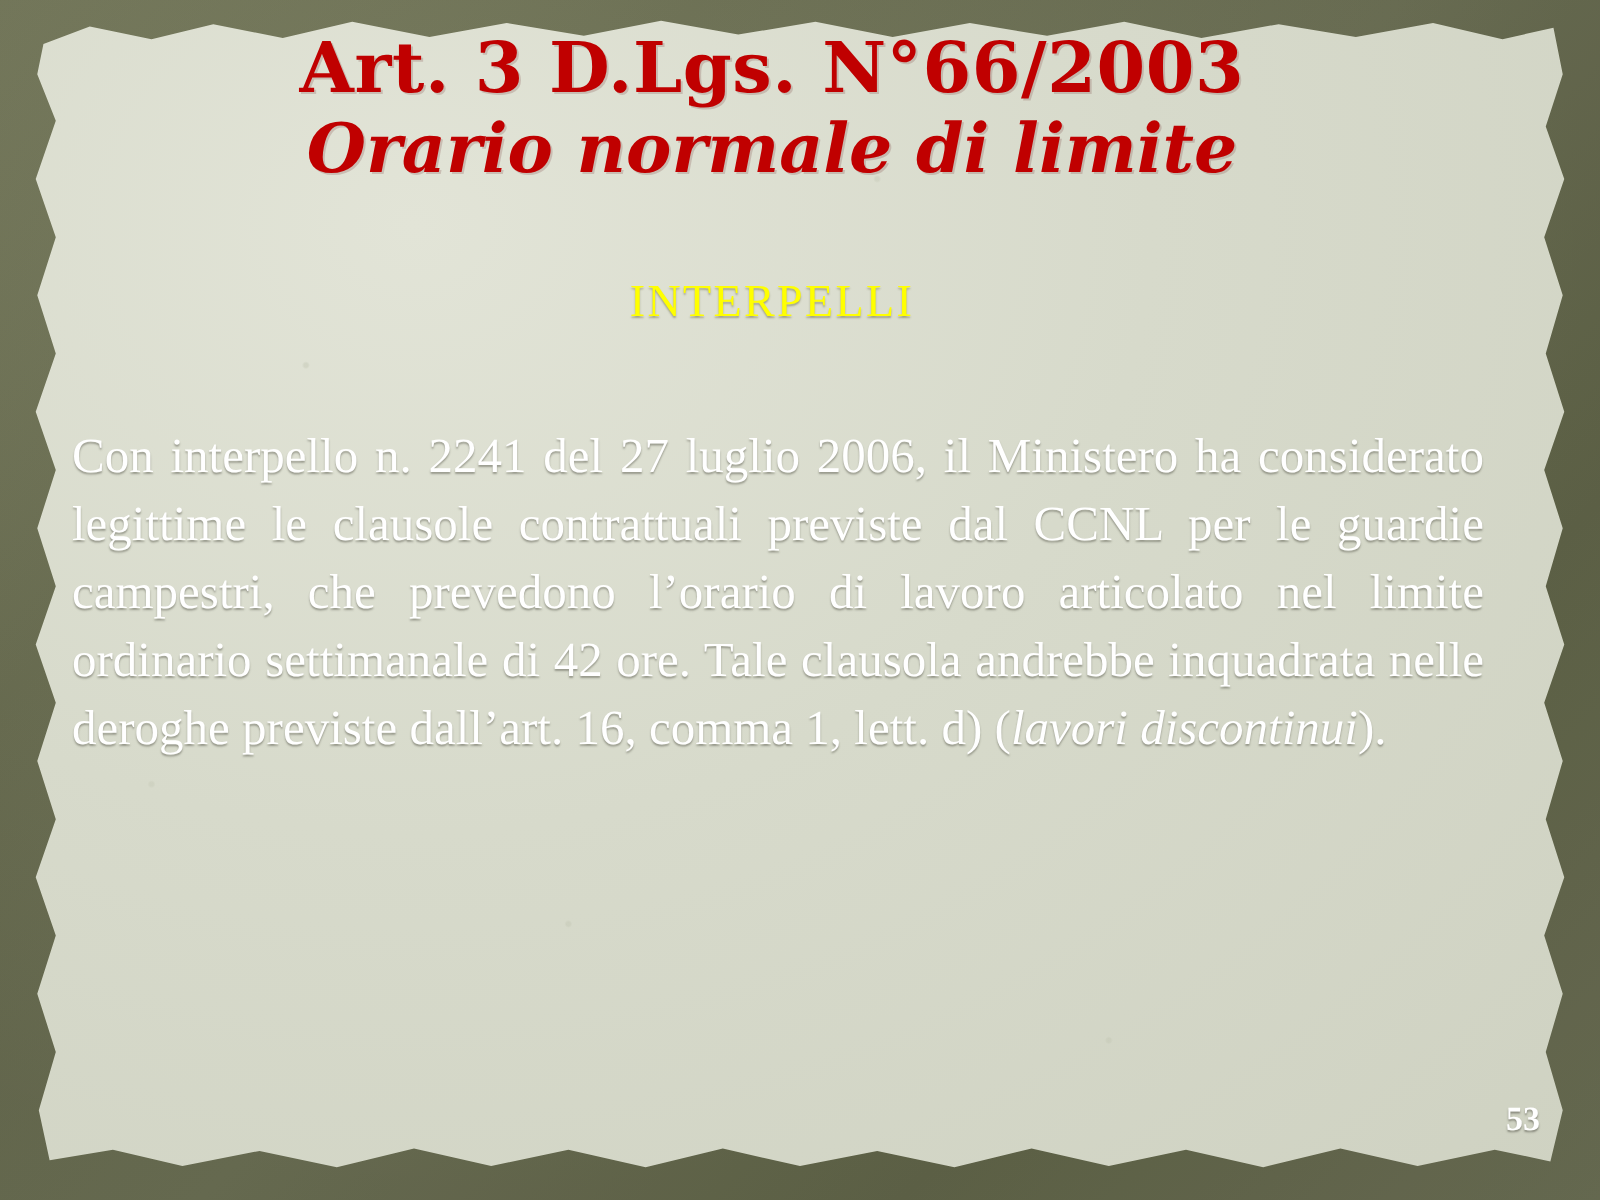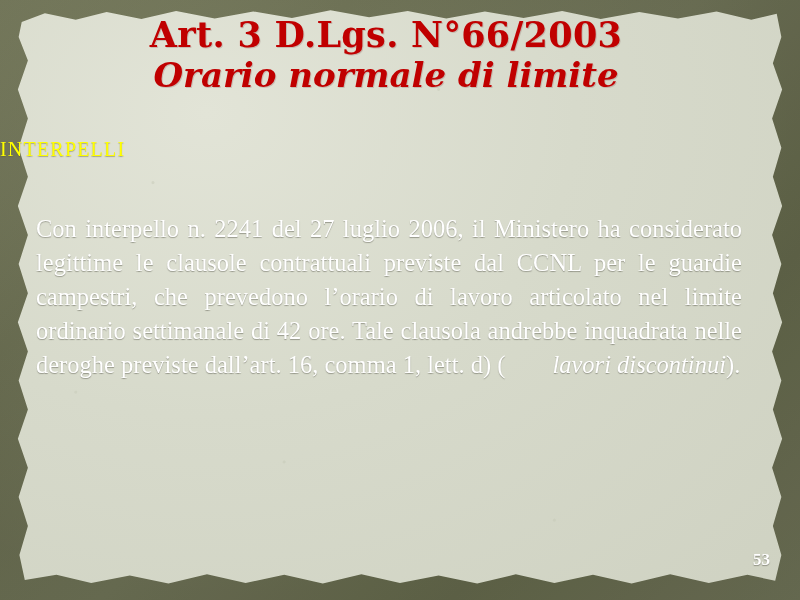--- a/index.html
+++ b/index.html
@@ -111,22 +111,23 @@
     margin-top: 4px;
     text-shadow: 1px 1px 0 rgba(120,60,60,0.22);
   }
 
   
   .subtitle {
     position: absolute;
     left: 0;
     top: 138px;
     width: 772px;
+    text-align: center;
     font-family: "Liberation Serif", serif;
-    font-size: 20px;
+    font-size: 23px;
     color: #ffff00;
     letter-spacing: 1.2px;
     text-shadow: 0 1px 1px rgba(90,90,40,0.45);
   }
 
   
   .body-text {
     position: absolute;
     left: 36px;
     top: 212px;
@@ -134,21 +135,20 @@
     font-family: "Liberation Serif", serif;
     font-size: 24.5px;
     line-height: 34px;
     color: #ffffff;
     text-align: justify;
     text-justify: inter-word;
     text-shadow: 0 1px 1px rgba(70,70,60,0.45);
   }
   .body-text .ital {
     font-style: italic;
-    margin-left: 47px;
   }
 
   
   .page-number {
     position: absolute;
     right: 30px;
     bottom: 30px;
     font-family: "Liberation Serif", serif;
     font-size: 17px;
     font-weight: bold;

